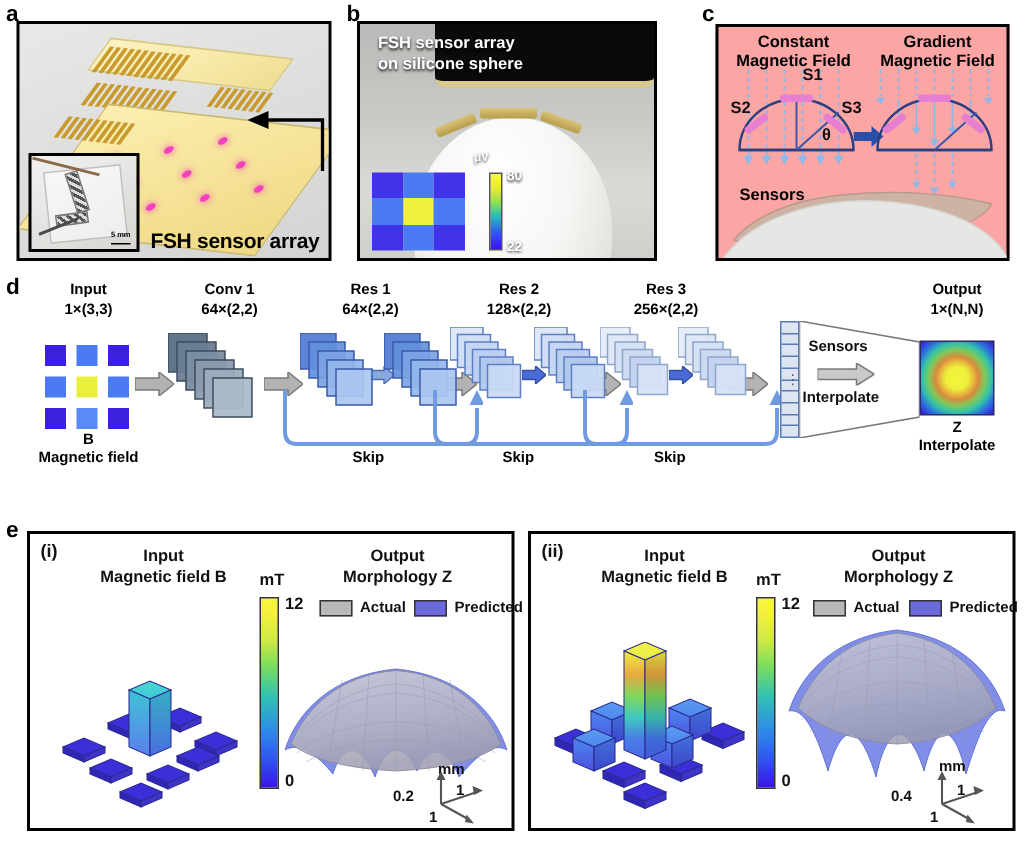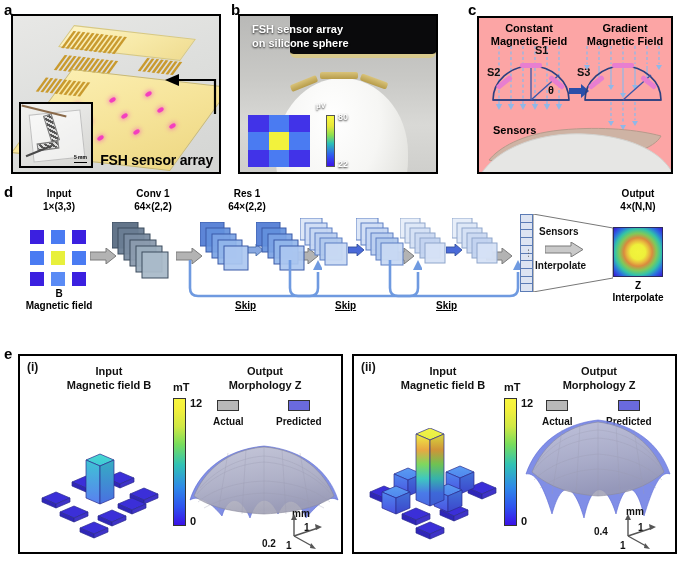--- a/index.html
+++ b/index.html
@@ -156,21 +156,21 @@
     color: #000; white-space: nowrap; line-height: 1.2;
   }
   #d-input-grid {
     position: absolute; left: 30px; top: 48px; width: 56px; height: 56px;
     display: grid; grid-template-columns: repeat(3,14px); grid-template-rows: repeat(3,14px);
     gap: 7px;
   }
   #d-input-grid span { display: block; }
   .grayarrow { position: absolute; }
   .skip-label {
-    position: absolute; font-size: 10px; font-weight: bold; color: #000; text-decoration: underline;
+    position: absolute; font-size: 10px; font-weight: bold; color: #000;
   }
   #d-output-img {
     position: absolute; left: 613px; top: 45px; width: 50px; height: 50px;
     border: 1px solid #2b2b5e;
     background:
       radial-gradient(circle at 50% 50%,
         #f2f43c 0%, #eef03a 22%, #e8b93e 33%, #d98a3e 42%,
         #7fc95a 55%, #33c3a8 68%, #2b6fe0 82%, #3a17d8 100%);
   }
   #fc-col {
@@ -193,21 +193,21 @@
     line-height: 1.3; white-space: nowrap;
   }
   .e-cbar {
     position: absolute; width: 13px; height: 128px;
     background: linear-gradient(to top,#3b12e8 0%,#2f52ef 14%,#2f8ae8 30%,#31c2b4 48%,#78dd5c 64%,#cfe845 78%,#f4f03c 92%,#f8f63e 100%);
     border: 1px solid #333;
   }
   .e-cbar-unit { position: absolute; font-size: 11px; font-weight: bold; }
   .e-cbar-max { position: absolute; font-size: 11px; font-weight: bold; }
   .e-cbar-min { position: absolute; font-size: 11px; font-weight: bold; }
-  .e-legend { position: absolute; display: flex; align-items: center; gap: 5px; font-size: 10px; font-weight: bold; flex-direction: column; }
+  .e-legend { position: absolute; display: flex; align-items: center; gap: 5px; font-size: 10px; font-weight: bold; }
   .e-swatch { width: 22px; height: 11px; border: 1px solid #333; display: inline-block; }
   .sw-actual { background: #b8b8b8; }
   .sw-pred { background: #6a6ade; }
   .e-axis-label { position: absolute; font-size: 9px; font-weight: bold; }
 </style>
 </head>
 <body>
 
 <div class="panel-letter" style="left:4px; top:1px;">a</div>
 <div class="frame" id="panel-a-frame">
@@ -362,21 +362,21 @@
     <path d="M8,56 A38,34 0 0 1 84,56 Z" fill="#fff" fill-opacity="0.0" stroke="#2b3f80" stroke-width="1.6"></path>
     <line x1="8" y1="56" x2="84" y2="56" stroke="#2b3f80" stroke-width="1.6"></line>
     <line x1="46" y1="56" x2="74" y2="31" stroke="#3a55a8" stroke-width="1.3"></line>
     <line x1="46" y1="56" x2="46" y2="22" stroke="#3a55a8" stroke-width="1.3"></line>
     <rect x="35" y="19" width="22" height="5" rx="2" fill="#e87ed0"></rect>
     <rect x="10" y="36" width="18" height="5" rx="2" fill="#e87ed0" transform="rotate(-38 19 38)"></rect>
     <rect x="63" y="36" width="18" height="5" rx="2" fill="#e87ed0" transform="rotate(38 72 38)"></rect>
   </svg>
   <div style="position:absolute; left:56px; top:26px; font-size:11px; font-weight:bold;">S1</div>
   <div style="position:absolute; left:8px; top:48px; font-size:11px; font-weight:bold;">S2</div>
-  <div style="position:absolute; left:82px; top:48px; font-size:11px; font-weight:bold;margin-left:16px;">S3</div>
+  <div style="position:absolute; left:82px; top:48px; font-size:11px; font-weight:bold;">S3</div>
   <div style="position:absolute; left:69px; top:66px; font-size:11px; font-weight:bold;">θ</div>
 
   <svg id="c-big-arrow" viewBox="0 0 20 14">
     <path d="M0,4 h12 v-4 l8,7 l-8,7 v-4 h-12 Z" fill="#2b4ea8"></path>
   </svg>
 
   <svg class="dome-svg" style="left:98px; top:26px; width:94px; height:88px;" viewBox="0 0 94 88">
     <g stroke="#8fb8e8" stroke-width="1.3" stroke-dasharray="3,2.5">
       <line x1="10" y1="2" x2="10" y2="20"></line>
         <line x1="22" y1="2" x2="22" y2="20"></line>
@@ -442,23 +442,31 @@
     <div class="d-sub">1×(3,3)</div>
   </div>
   <div class="d-head" style="left:116px; width:74px; top:6px;">
     <div>Conv 1</div>
     <div class="d-sub">64×(2,2)</div>
   </div>
   <div class="d-head" style="left:210px; width:74px; top:6px;">
     <div>Res 1</div>
     <div class="d-sub">64×(2,2)</div>
   </div>
+  <div class="d-head" style="left:306px; width:80px; top:6px;">
+    <div>Res 2</div>
+    <div class="d-sub">128×(2,2)</div>
+  </div>
+  <div class="d-head" style="left:404px; width:80px; top:6px;">
+    <div>Res 3</div>
+    <div class="d-sub">256×(2,2)</div>
+  </div>
   <div class="d-head" style="left:600px; width:76px; top:6px;">
     <div>Output</div>
-    <div class="d-sub">4×(N,N)</div>
+    <div class="d-sub">1×(N,N)</div>
   </div>
 
   <div id="d-input-grid">
     <span style="background:#3b20e0"></span>
       <span style="background:#4a7bf2"></span>
       <span style="background:#3b20e0"></span>
     <span style="background:#4a7bf2"></span>
       <span style="background:#e8f03c"></span>
       <span style="background:#4a7bf2"></span>
     <span style="background:#3b20e0"></span>
@@ -748,21 +756,21 @@
         <path d="M16,74 C30,66 50,60 76,59 C102,60 122,66 136,74"></path>
         <line x1="40" y1="19" x2="30" y2="78"></line>
         <line x1="58" y1="15" x2="54" y2="80"></line>
         <line x1="76" y1="13" x2="76" y2="80"></line>
         <line x1="94" y1="15" x2="98" y2="80"></line>
         <line x1="112" y1="19" x2="122" y2="78"></line>
       </g>
     </svg>
 
     <div class="e-axis-label" style="left:272px; top:152px; font-size:10px;">mm</div>
-    <div class="e-axis-label" style="left:242px; top:170px; font-size:10px;margin-top:12px;">0.2</div>
+    <div class="e-axis-label" style="left:242px; top:170px; font-size:10px;">0.2</div>
     <div class="e-axis-label" style="left:284px; top:166px; font-size:10px;">1</div>
     <div class="e-axis-label" style="left:266px; top:184px; font-size:10px;">1</div>
     <svg style="position:absolute; left:258px; top:150px; width:52px; height:44px;" viewBox="0 0 52 44">
       <g stroke="#555" stroke-width="1.4" fill="none">
         <line x1="16" y1="30" x2="16" y2="12"></line>
         <line x1="16" y1="30" x2="40" y2="22"></line>
         <line x1="16" y1="30" x2="34" y2="40"></line>
       </g>
       <g fill="#555">
         <path d="M16,8 l-3,6 h6 Z"></path>

